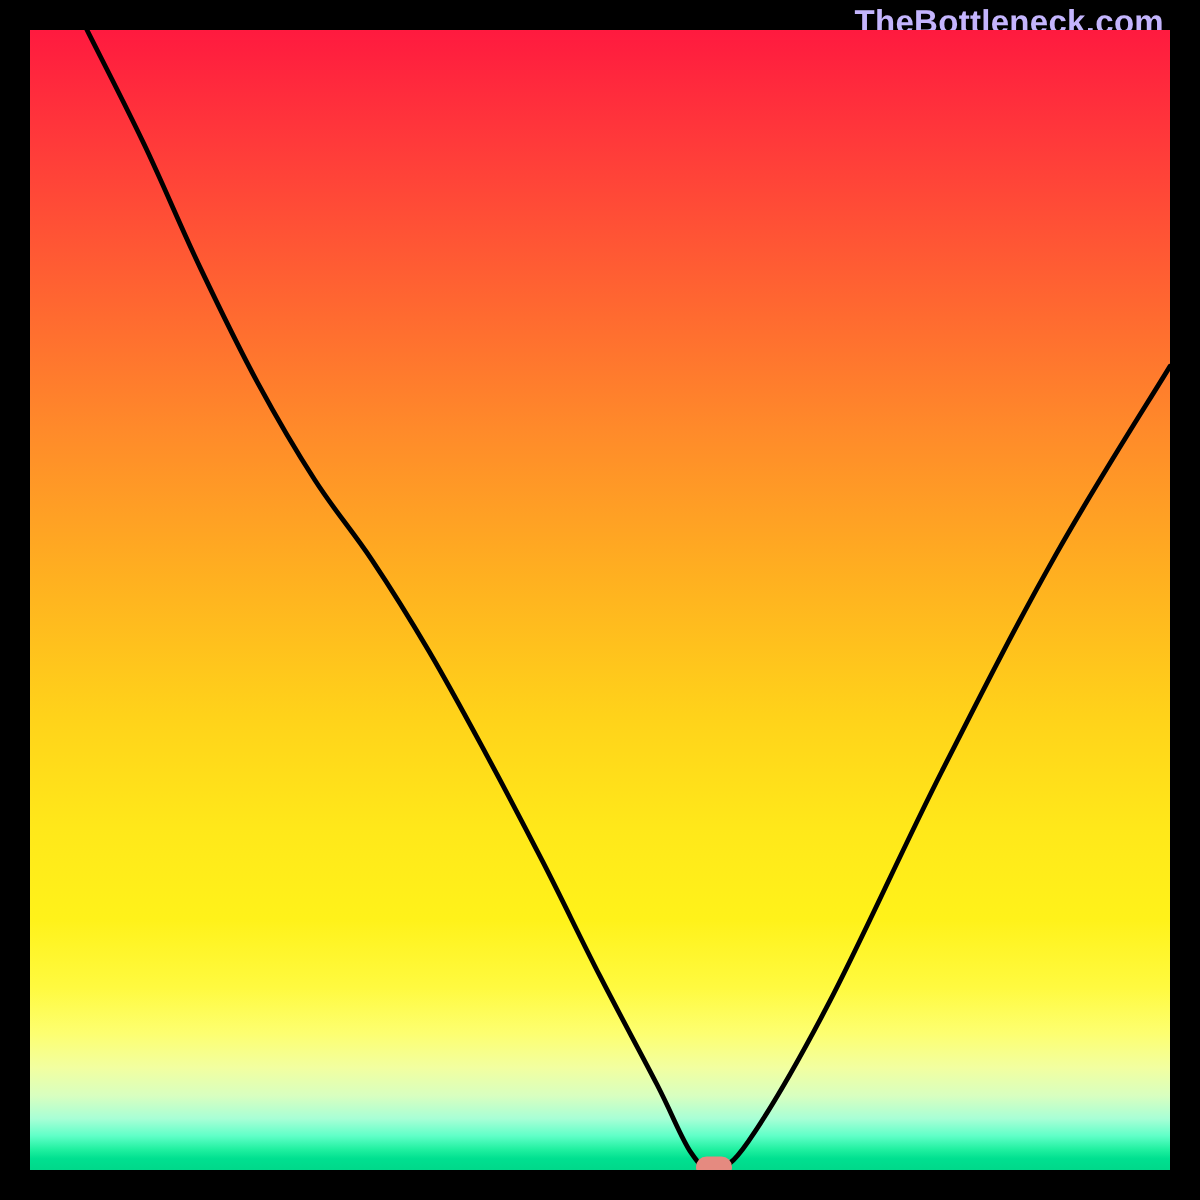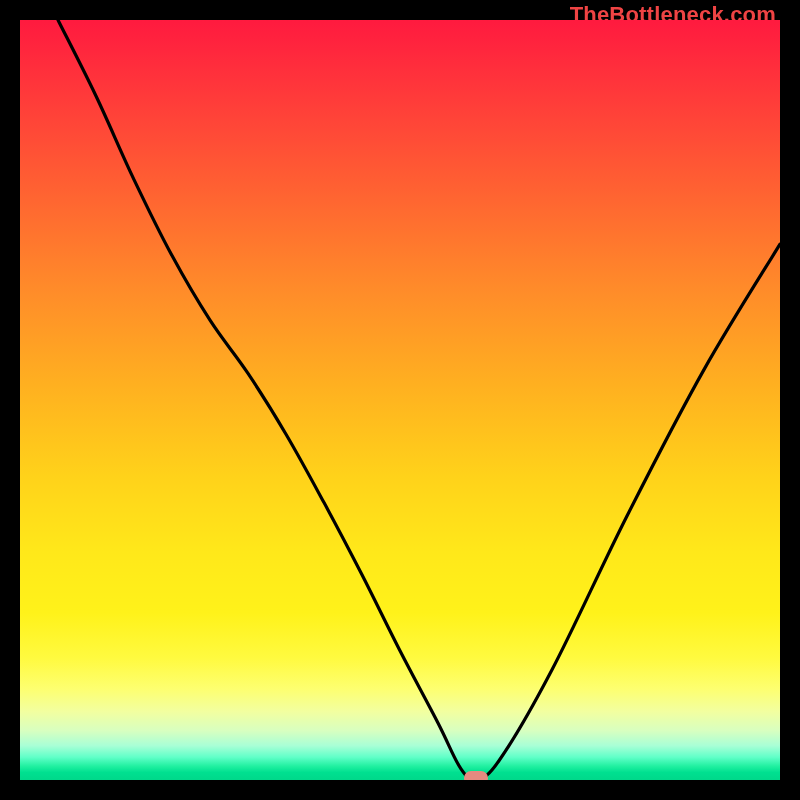--- a/index.html
+++ b/index.html
@@ -41,21 +41,21 @@
       #00d88a 100%
     );
   }
   .watermark {
     position: absolute;
     top: 2px;
     right: 24px;
     font-family: Arial, Helvetica, sans-serif;
     font-size: 22px;
     font-weight: 600;
-    color: #ef4444;
+    color: #c4b5fd;
     letter-spacing: 0.2px;
     user-select: none;
   }
   .curve {
     position: absolute;
     inset: 0;
     width: 100%;
     height: 100%;
     pointer-events: none;
   }

